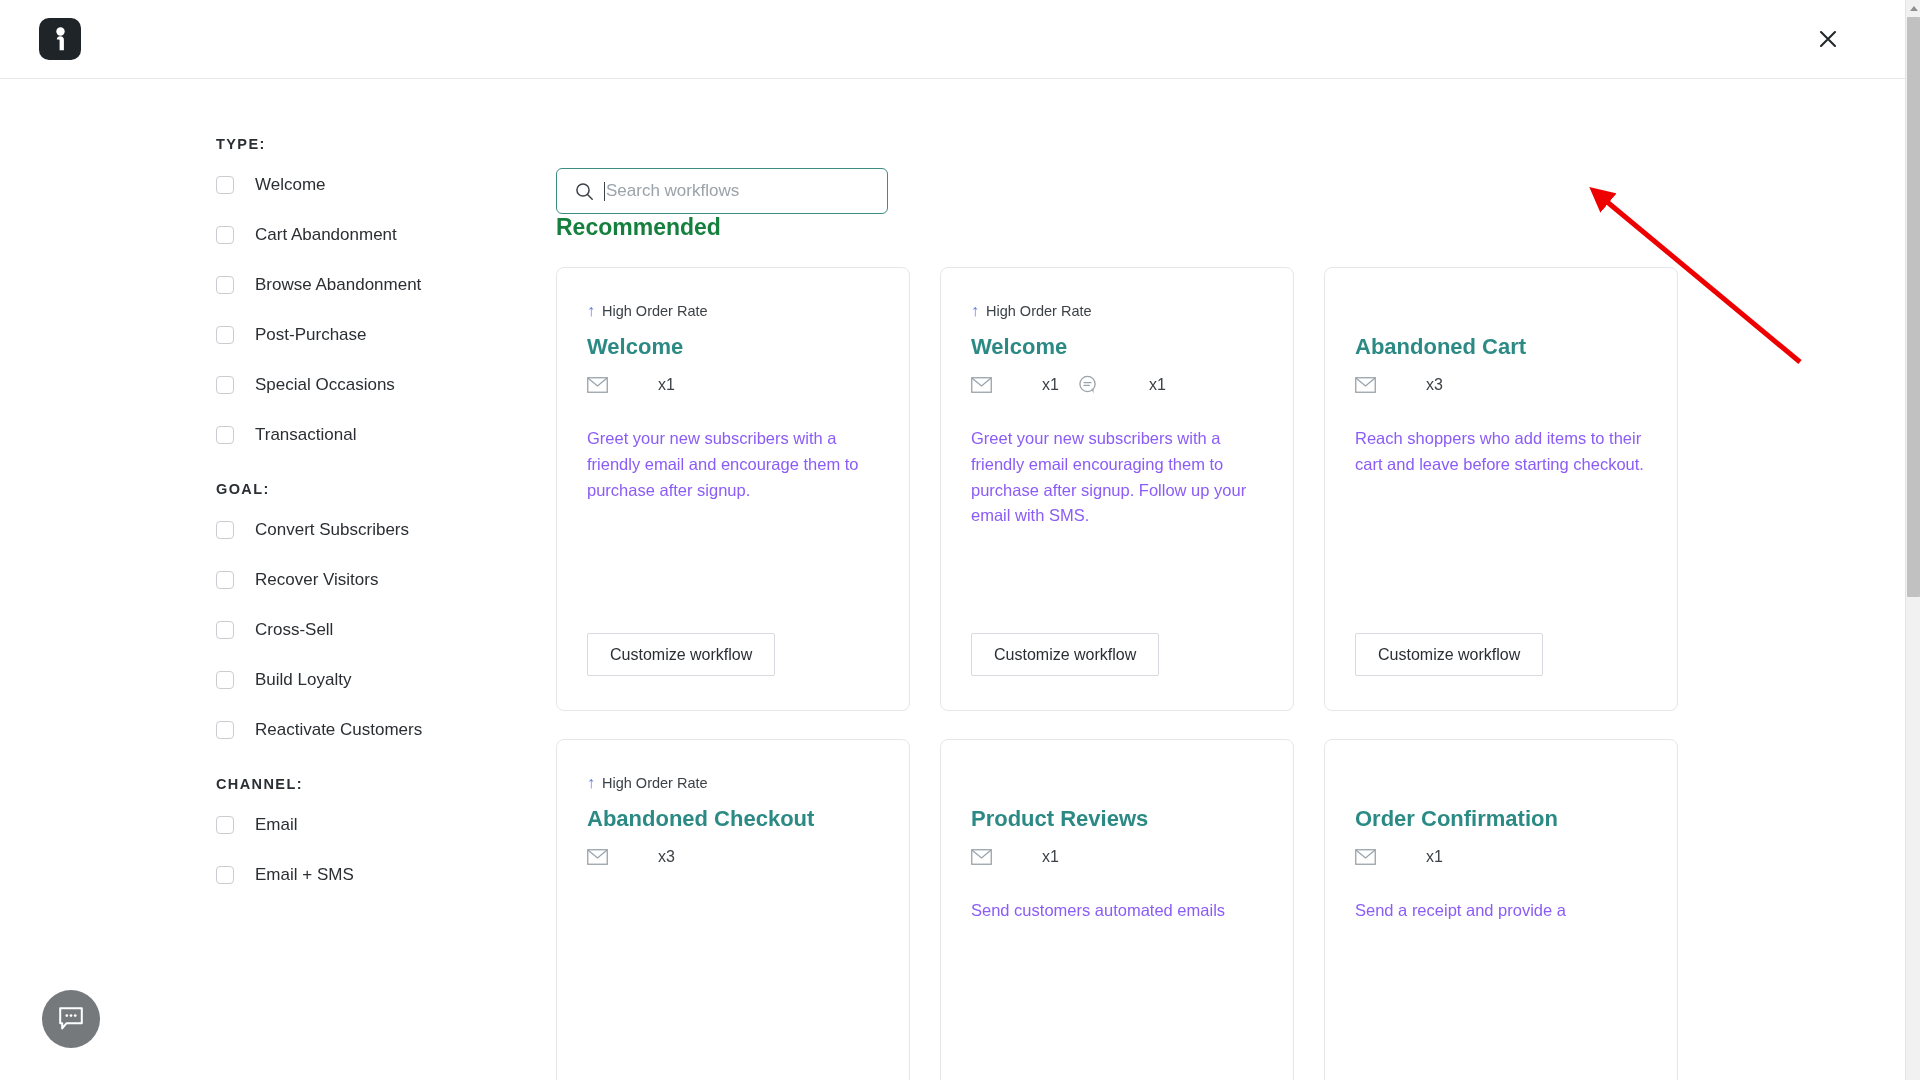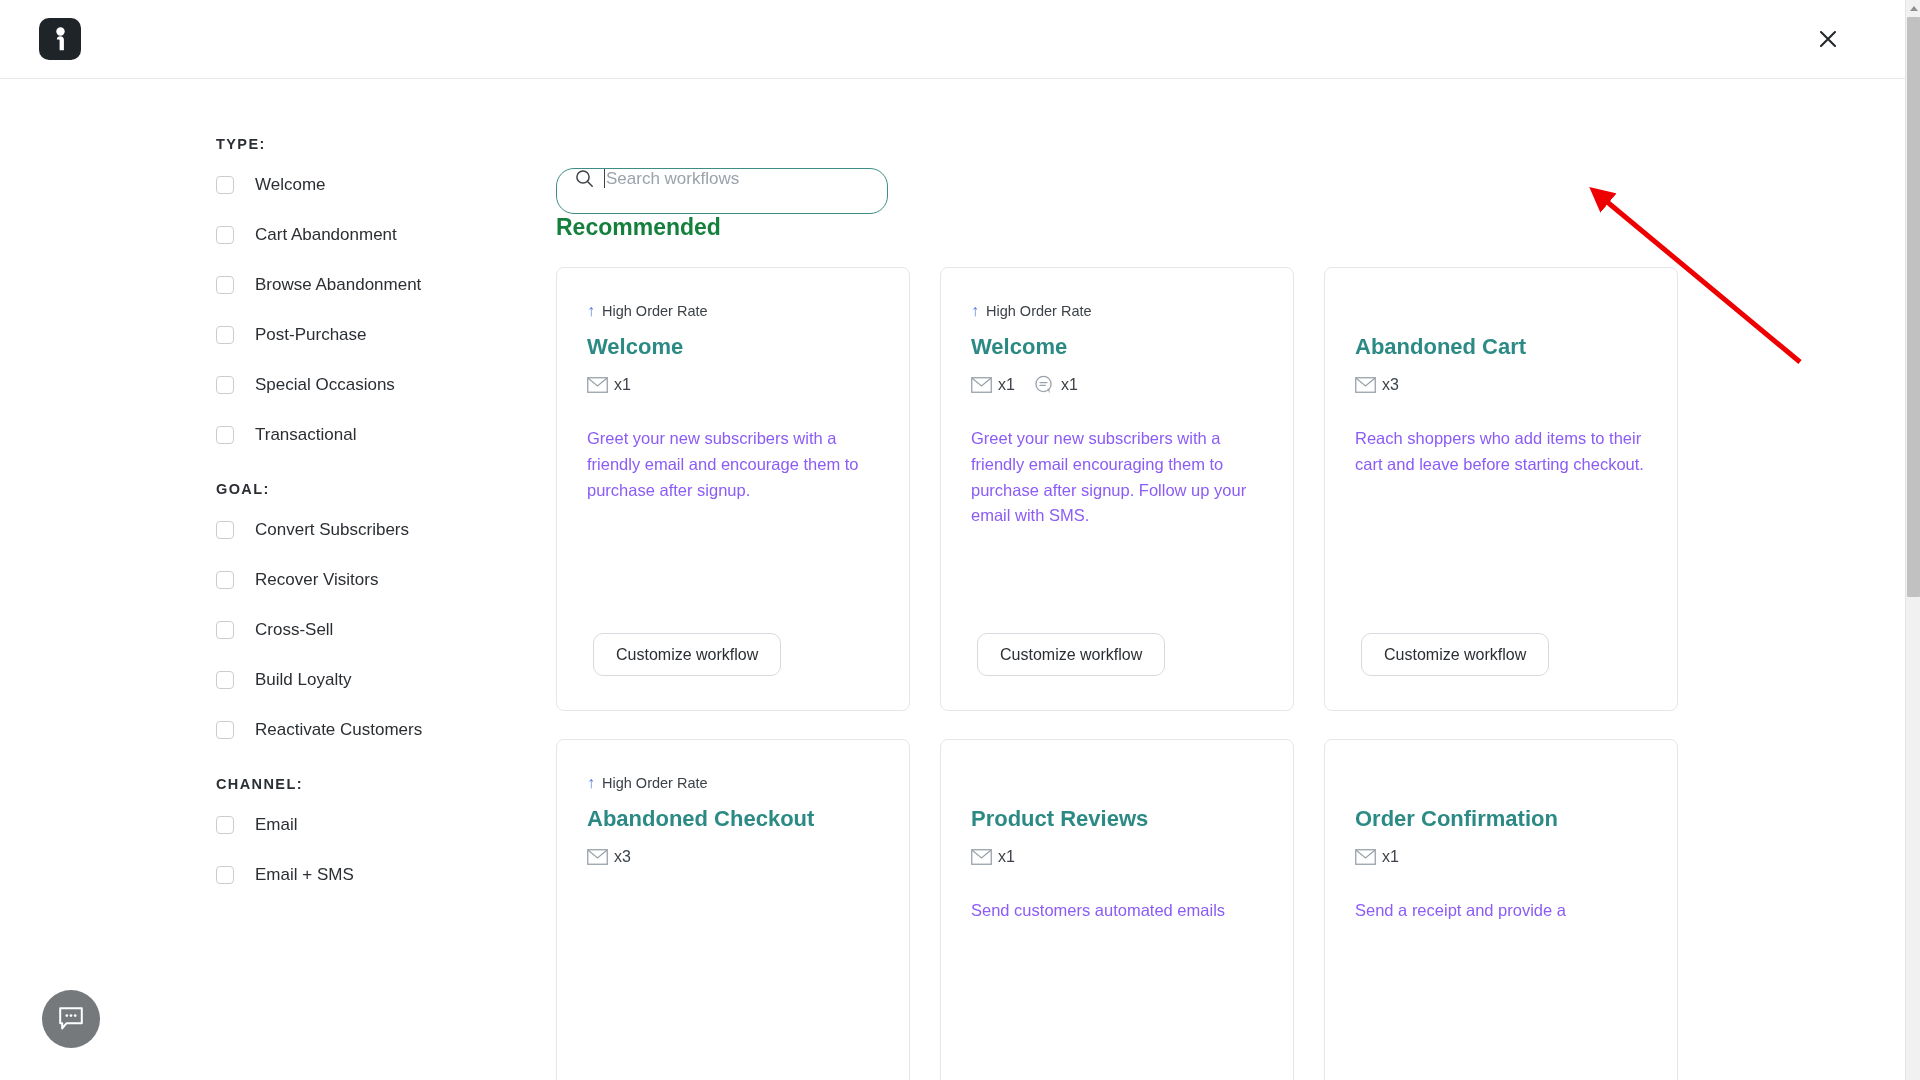--- a/index.html
+++ b/index.html
@@ -112,23 +112,23 @@
 
   
   .search-wrap {
     position: relative;
     margin-top: 32px;
     width: 332px; height: 46px;
   }
   .search-box {
     width: 332px; height: 46px;
     border: 1px solid #3d8d85;
-    border-radius: 18px;
+    border-radius: 6px;
     background: #fff;
-    display: flex; align-items: flex-start;
+    display: flex; align-items: center;
     padding-left: 18px;
   }
   .search-icon { flex: 0 0 auto; display:block; margin-right: 10px; }
   .search-caret {
     width: 1px; height: 19px; background: #3c4248; margin-right: 1px;
   }
   .search-ph {
     font-size: 17px; color: #9aa2aa; white-space: nowrap;
   }
 
@@ -170,36 +170,36 @@
   }
   .badge-spacer { height: 32px; }
   .card-title {
     font-size: 22px;
     font-weight: bold;
     color: #2b8a84;
     margin-bottom: 14px;
     line-height: 1.2;
   }
   .chan-row { display: flex; align-items: center; height: 22px; }
-  .chan { display: flex; align-items: center; margin-right: 18px; }
+  .chan { display: flex; align-items: center; margin-right: 18px; gap: 44px; }
   .chan svg { display: block; }
   .chan-x { font-size: 16px; color: #3c4248; margin-left: 6px; }
   .card-desc {
     margin-top: 30px;
     font-size: 16.5px;
     color: #8b5cf6;
     line-height: 1.55;
   }
   .customize-btn {
     position: absolute;
-    left: 36px; bottom: 34px;
+    left: 30px; bottom: 34px;
     height: 43px;
     padding: 0 22px;
     border: 1px solid #d7dbdf;
-    border-radius: 10px;
+    border-radius: 2px;
     background: #fff;
     font-size: 16px;
     color: #2b2f33;
     display: flex; align-items: center; justify-content: center;
     cursor: pointer;
   }
 
   
   .annot { position: absolute; left: 0; top: 0; width: 1920px; height: 1080px; pointer-events: none; }
 

